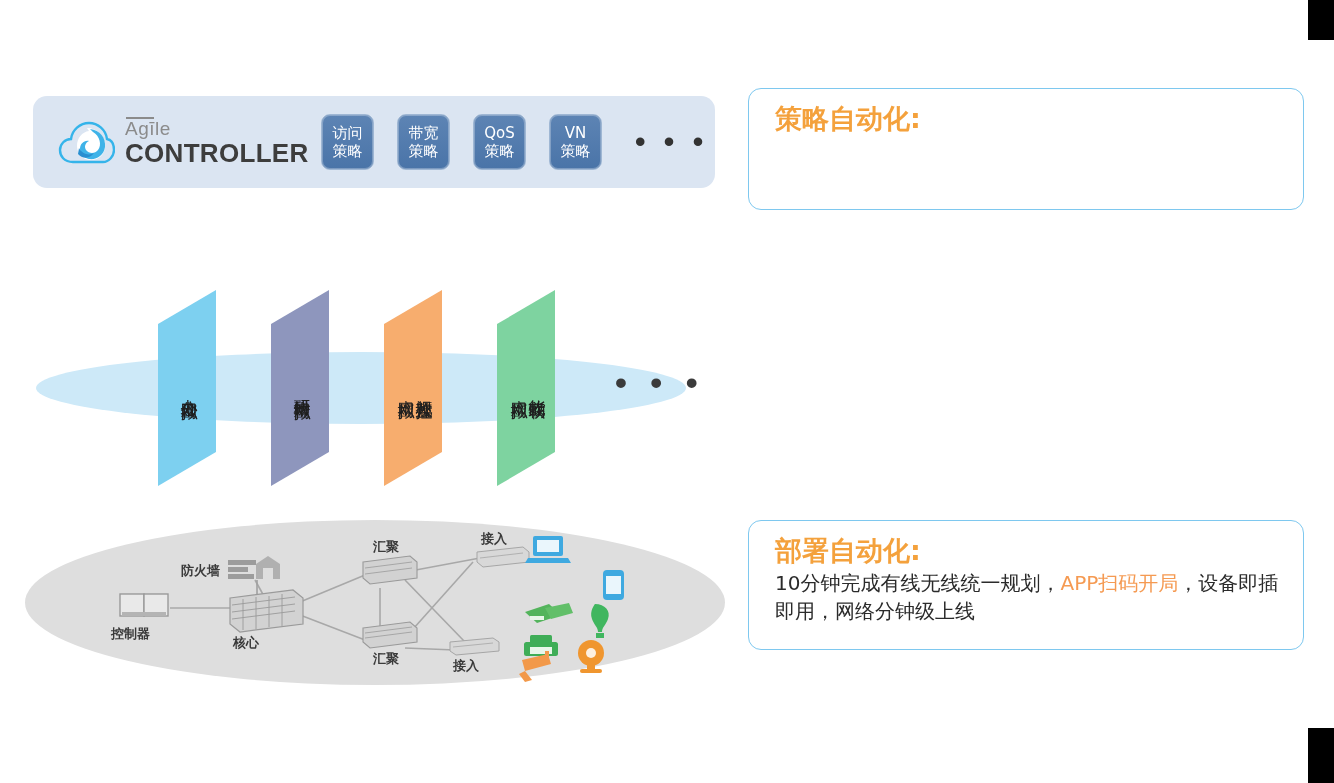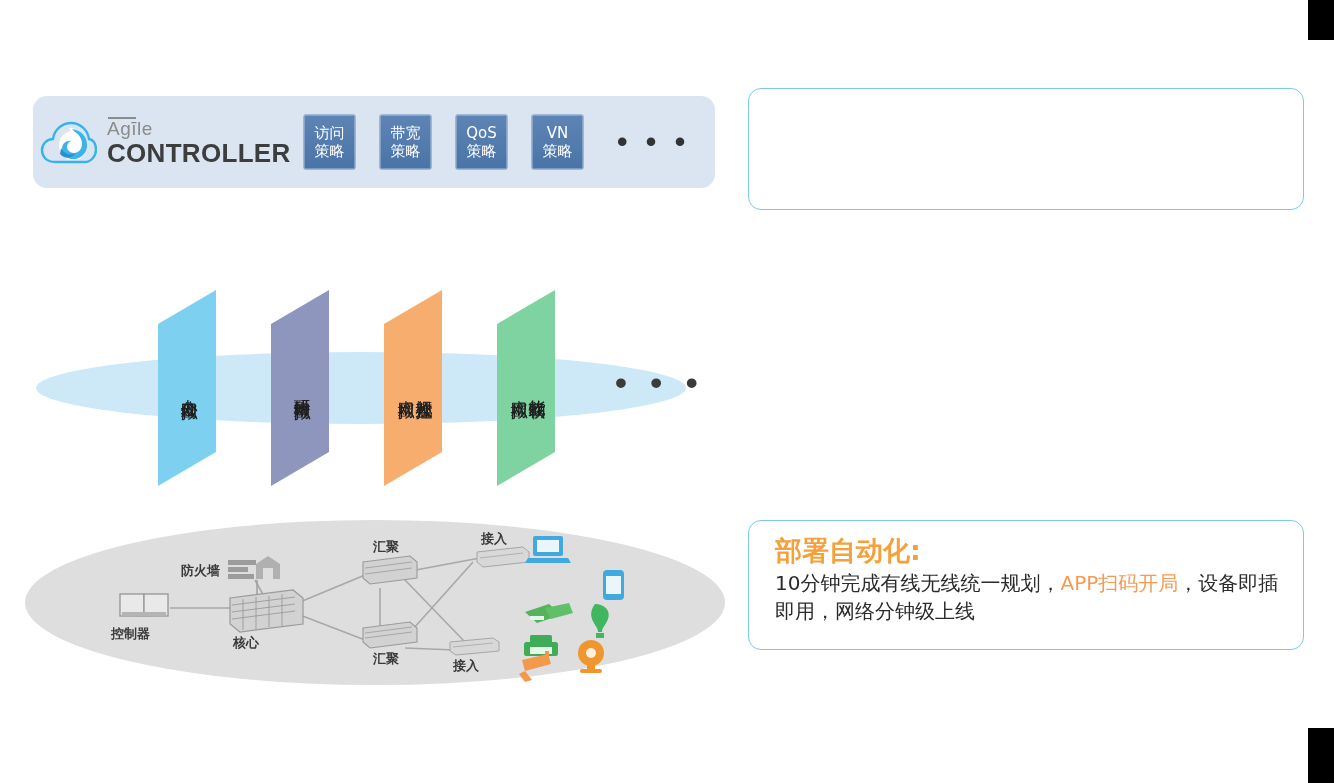--- a/index.html
+++ b/index.html
@@ -14,41 +14,41 @@
 
   
   .edge-bar { position:absolute; right:0; width:26px; background:#000; }
   #edge-top { top:0; height:40px; }
   #edge-bottom { bottom:0; height:55px; }
 
   
   #controller-bar {
     position:absolute; left:33px; top:96px; width:682px; height:92px;
     background:#dbe5f2; border-radius:14px;
-    display:flex; align-items:center; padding-left:6px;
+    display:flex; align-items:center; padding-left:24px;
   }
   #logo-block { display:flex; align-items:center; width:250px; }
   #cloud-icon { width:58px; height:48px; flex:0 0 58px; }
   #logo-text { margin-left:10px; line-height:1; }
   #logo-agile {
     font-size:19px; color:#8b8b8b; letter-spacing:.5px;
     font-family:"Liberation Sans", sans-serif;
   }
   #logo-agile .macron { position:relative; display:inline-block; }
   #logo-agile .macron::after{
     content:""; position:absolute; left:1px; right:1px; top:-2px;
     height:2px; background:#8b8b8b;
   }
   #logo-controller {
     font-size:26px; font-weight:bold; color:#3d3d3d; letter-spacing:.3px;
     margin-top:2px;
   }
   #policy-chips { display:flex; align-items:center; gap:23px; margin-left:14px; }
   .policy-chip {
-    width:53px; height:56px; border-radius:3px;
+    width:53px; height:56px; border-radius:9px;
     background:linear-gradient(180deg,#5d84b4 0%,#4a74a8 100%);
     border:1px solid #9fb7d4;
     box-shadow: inset 0 0 0 1px rgba(255,255,255,.28);
     color:#ffffff; font-size:15px; line-height:1.22;
     display:flex; flex-direction:column; align-items:center; justify-content:center;
     text-align:center; font-family:"DejaVu Sans","Liberation Sans",sans-serif;
   }
   .policy-chip .l2 { display:block; }
   #chip-ellipsis {
     margin-left:10px; color:#333; font-size:30px; letter-spacing:5px;
@@ -313,20 +313,21 @@
     <div class="topo-label" style="left:86px; top:105px;">控制器</div>
     <div class="topo-label" style="left:156px; top:42px;">防火墙</div>
     <div class="topo-label" style="left:208px; top:114px;">核心</div>
     <div class="topo-label" style="left:348px; top:18px;">汇聚</div>
     <div class="topo-label" style="left:348px; top:130px;">汇聚</div>
     <div class="topo-label" style="left:456px; top:10px;">接入</div>
     <div class="topo-label" style="left:428px; top:137px;">接入</div>
   </div>
 
   <div class="card" id="card-1">
+    <div class="card-title">策略自动化:</div>
   </div>
 
 
   <div class="card" id="card-3">
     <div class="card-title">部署自动化:</div>
     <div class="card-body"><span>10分钟完成有线无线统一规划，</span><span class="hl">APP扫码开局</span><span>，设备即插即用，网络分钟级上线</span></div>
   </div>
 
 </div>
 

